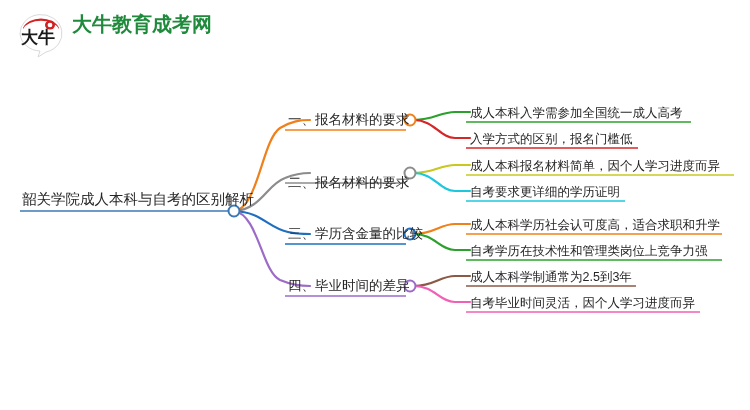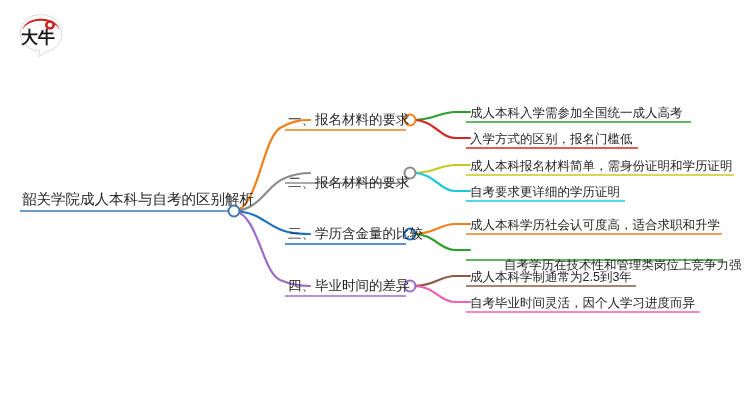--- a/index.html
+++ b/index.html
@@ -86,20 +86,21 @@
 
 <div id="logo-block">
   <svg id="logo-mark" viewBox="0 0 50 46">
     <path d="M4 22 A21 19 0 1 1 30 40 L30 40 L22 45 L24 39 A21 19 0 0 1 4 22 Z" fill="#ffffff" stroke="#d9d9d9" stroke-width="1"></path>
     <path d="M7 16 A19 14 0 0 1 43 16 L43 17 A19 12 0 0 0 7 17 Z" fill="#d32020"></path>
     <ellipse cx="34" cy="13" rx="5" ry="4.6" fill="#d32020"></ellipse>
     <ellipse cx="34" cy="13" rx="2.4" ry="2.2" fill="#ffffff"></ellipse>
     <text x="22" y="31" font-family="'Liberation Sans', sans-serif" font-size="17" font-weight="bold" fill="#1a1a1a" text-anchor="middle">大牛</text>
   </svg>
   <div id="logo-text-wrap">
+    <div id="logo-title">大牛教育成考网</div>
   </div>
 </div>
 
 <svg id="map-svg" viewBox="0 0 750 410">
   <g fill="none" stroke-width="2.2" stroke-linecap="round">
 
     <path d="M234,211 C258,209 262,140 280,128 C292,121 300,120 310,120" stroke="#f08019"></path>
 
     <path d="M234,211 C262,209 266,185 285,178 C295,174 302,173 310,173" stroke="#8c8c8c"></path>
 
@@ -149,20 +150,20 @@
 <div class="node-label root-label" style="left:22px; top:190px;">韶关学院成人本科与自考的区别解析</div>
 
 <div class="node-label branch-label" style="left:288px; top:111px;">一、报名材料的要求</div>
 <div class="node-label branch-label" style="left:288px; top:174px;">二、报名材料的要求</div>
 <div class="node-label branch-label" style="left:288px; top:225px;">三、学历含金量的比较</div>
 <div class="node-label branch-label" style="left:288px; top:277px;">四、毕业时间的差异</div>
 
 <div class="node-label leaf-label" style="left:470px; top:105px;">成人本科入学需参加全国统一成人高考</div>
 <div class="node-label leaf-label" style="left:470px; top:131px;">入学方式的区别，报名门槛低</div>
 
-<div class="node-label leaf-label" style="left:470px; top:158px;">成人本科报名材料简单，需身份证明和学历证明</div>
+<div class="node-label leaf-label" style="left:470px; top:158px;">成人本科报名材料简单，因个人学习进度而异</div>
 <div class="node-label leaf-label" style="left:470px; top:184px;">自考要求更详细的学历证明</div>
 
 <div class="node-label leaf-label" style="left:470px; top:217px;">成人本科学历社会认可度高，适合求职和升学</div>
-<div class="node-label leaf-label" style="left:470px; top:257px;margin-left:34px;">自考学历在技术性和管理类岗位上竞争力强</div>
+<div class="node-label leaf-label" style="left:470px; top:243px;">自考学历在技术性和管理类岗位上竞争力强</div>
 
 <div class="node-label leaf-label" style="left:470px; top:269px;">成人本科学制通常为2.5到3年</div>
 <div class="node-label leaf-label" style="left:470px; top:295px;">自考毕业时间灵活，因个人学习进度而异</div>
 
 </body></html>

